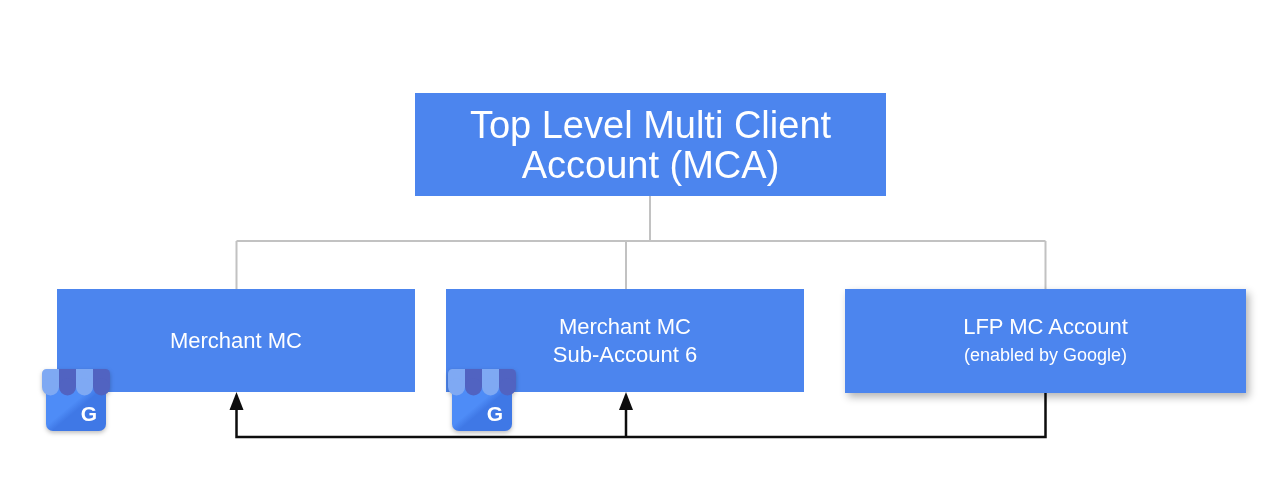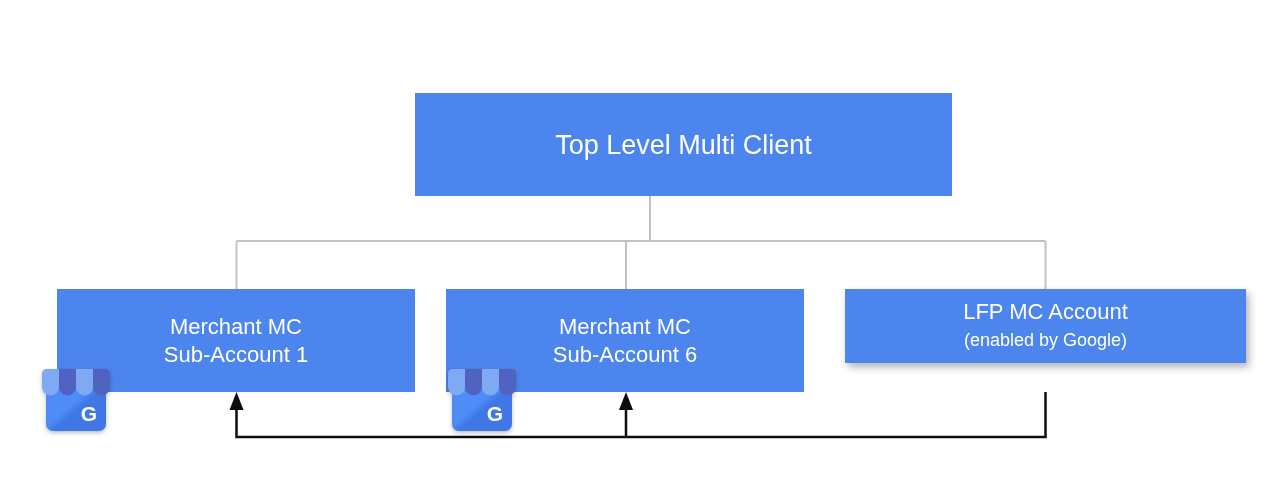--- a/index.html
+++ b/index.html
@@ -17,25 +17,25 @@
     background:var(--page-background);
     font-family:"Liberation Sans",sans-serif;
   }
   .overlay{position:absolute;left:0;top:0;width:1286px;height:501px;pointer-events:none;}
   .node{
     position:absolute;background:var(--box-blue);color:var(--text-white);
     display:flex;flex-direction:column;align-items:center;justify-content:center;
     text-align:center;
   }
   .node span{display:block;}
-  .node-top{left:415px;top:93px;width:537px;height:103px;font-size:27px;line-height:40px;}
+  .node-top{left:415px;top:93px;width:471px;height:103px;font-size:38px;line-height:40px;}
   .node-sub1{left:57px;top:289px;width:358px;height:103px;font-size:22px;line-height:28px;}
   .node-sub2{left:446px;top:289px;width:358px;height:103px;font-size:22px;line-height:28px;}
   .node-lfp{
-    left:845px;top:289px;width:401px;height:74px;font-size:22px;line-height:28px;
+    left:845px;top:289px;width:401px;height:104px;font-size:22px;line-height:28px;
     box-shadow:3px 4px 8px rgba(0,0,0,0.30);
   }
   .node-lfp .line-small{font-size:18px;}
   .gmb{
     position:absolute;width:68px;height:62px;
     filter:drop-shadow(0 2px 2px rgba(0,0,0,0.25));
   }
   .gmb-1{left:42px;top:369px;}
   .gmb-2{left:448px;top:369px;}
   .gmb-g{
@@ -52,25 +52,25 @@
 
     <path d="M650,196 V241 M236.5,241 H1045.5 M236.5,241 V289 M626,241 V289 M1045.5,241 V289" fill="none" stroke="var(--connector-gray)" stroke-width="2"></path>
 
     <path d="M1045.5,392 V437 H236.5 V409 M626,437 V409" fill="none" stroke="var(--arrow-black)" stroke-width="2.5"></path>
     <polygon points="236.5,392 229.5,410 243.5,410" fill="var(--arrow-black)"></polygon>
     <polygon points="626,392 619,410 633,410" fill="var(--arrow-black)"></polygon>
   </svg>
 
   <div class="node node-top">
     <span>Top Level Multi Client</span>
+    <span>Account (MCA)</span>
   </div>
 
   <div class="node node-sub1">
     <span>Merchant MC</span>
-    <span>Sub-Account 1</span>
   </div>
 
   <div class="node node-sub2">
     <span>Merchant MC</span>
     <span>Sub-Account 6</span>
   </div>
 
   <div class="node node-lfp">
     <span>LFP MC Account</span>
     <span class="line-small">(enabled by Google)</span>

